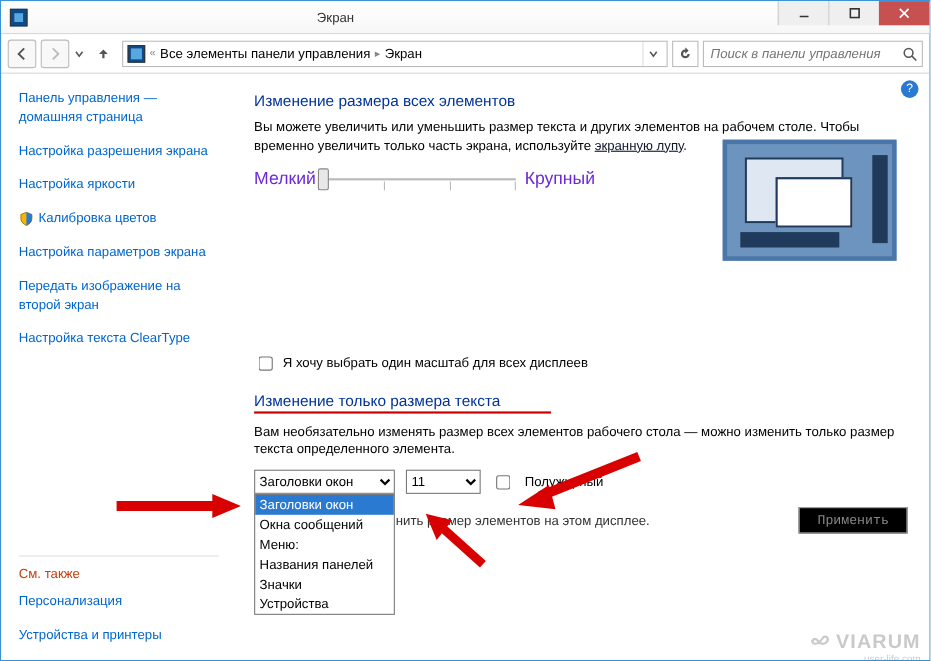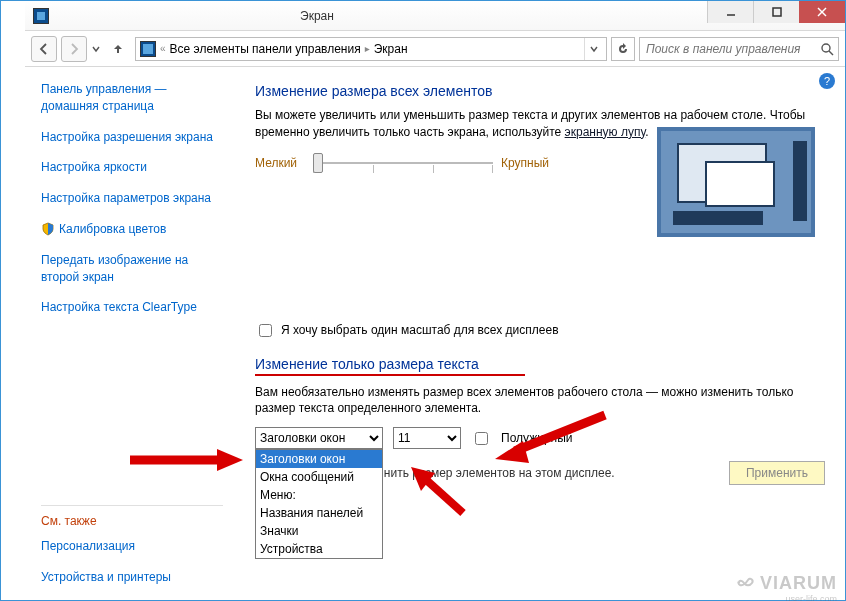--- a/index.html
+++ b/index.html
@@ -11,21 +11,20 @@
     color: #000;
   }
   .window {
     width: 846px;
     height: 601px;
     border: 1px solid #3a93d6;
     display: flex;
     flex-direction: column;
     background: #fff;
     position: relative;
-    padding-left: 24px;
   }
   .titlebar {
     height: 30px;
     background: linear-gradient(#fff, #f7f7f7);
     border-bottom: 1px solid #d8d8d8;
     display: flex;
     align-items: center;
   }
   .title-icon {
     width: 16px; height: 16px;
@@ -189,21 +188,21 @@
     margin: 0 0 10px 0;
     line-height: 1.4;
   }
   .inline-link { color: #0f172a; text-decoration: underline; cursor: pointer; }
   .slider-row {
     display: flex;
     align-items: center;
     gap: 8px;
     margin-bottom: 10px;
   }
-  .slider-label { color: #a16207; font-size: 12px; width: 50px; }
+  .slider-label { color: #6d28d9; font-size: 16px; width: 50px; }
   .slider-track {
     width: 180px; height: 24px;
     position: relative;
     display: flex; align-items: center;
   }
   .slider-line {
     width: 100%; height: 2px; background: #bbb;
     position: absolute; top: 11px;
   }
   .slider-tick {
@@ -312,24 +311,25 @@
   .bottom-row .info-text {
     flex: 1;
     font-size: 12px;
     color: #333;
     padding-left: 2px;
   }
   .btn {
     height: 24px;
     padding: 0 16px;
     border: 1px solid #aaa;
-    background: #fef9c3;
+    background: #000000;
     font-size: 12px;
     cursor: pointer;
     color: #888;
+    font-family: Liberation Mono, monospace;
   }
   .watermark {
     position: absolute;
     right: 8px; bottom: 6px;
     font-size: 18px;
     font-weight: bold;
     color: rgba(100,100,100,0.35);
     letter-spacing: 1px;
     pointer-events: none;
     display: flex; align-items: center; gap: 3px;
@@ -416,28 +416,28 @@
         </svg>
     </div>
   </div>
 
   <div class="body">
 
     <div class="sidebar">
       <div class="nav-link">Панель управления — домашняя страница</div>
       <div class="nav-link">Настройка разрешения экрана</div>
       <div class="nav-link">Настройка яркости</div>
-      <div class="nav-link">Настройка параметров экрана</div>
       <div class="nav-link with-icon">
         <svg class="shield-ico" viewBox="0 0 14 14">
           <path d="M7 1 L12 3 L12 7 C12 10 9 12 7 13 C5 12 2 10 2 7 L2 3 Z" fill="#f5b700" stroke="#a06f00" stroke-width="0.8"></path>
           <path d="M7 1 L7 13 C9 12 12 10 12 7 L12 3 Z" fill="#2a7ad1"></path>
         </svg>
         <span>Калибровка цветов</span>
       </div>
+      <div class="nav-link">Настройка параметров экрана</div>
       <div class="nav-link">Передать изображение на второй экран</div>
       <div class="nav-link">Настройка текста ClearType</div>
 
       <div class="side-spacer"></div>
       <div class="side-divider"></div>
       <div class="side-heading">См. также</div>
       <div class="nav-link">Персонализация</div>
       <div class="nav-link" style="margin-bottom:4px;">Устройства и принтеры</div>
     </div>
 

